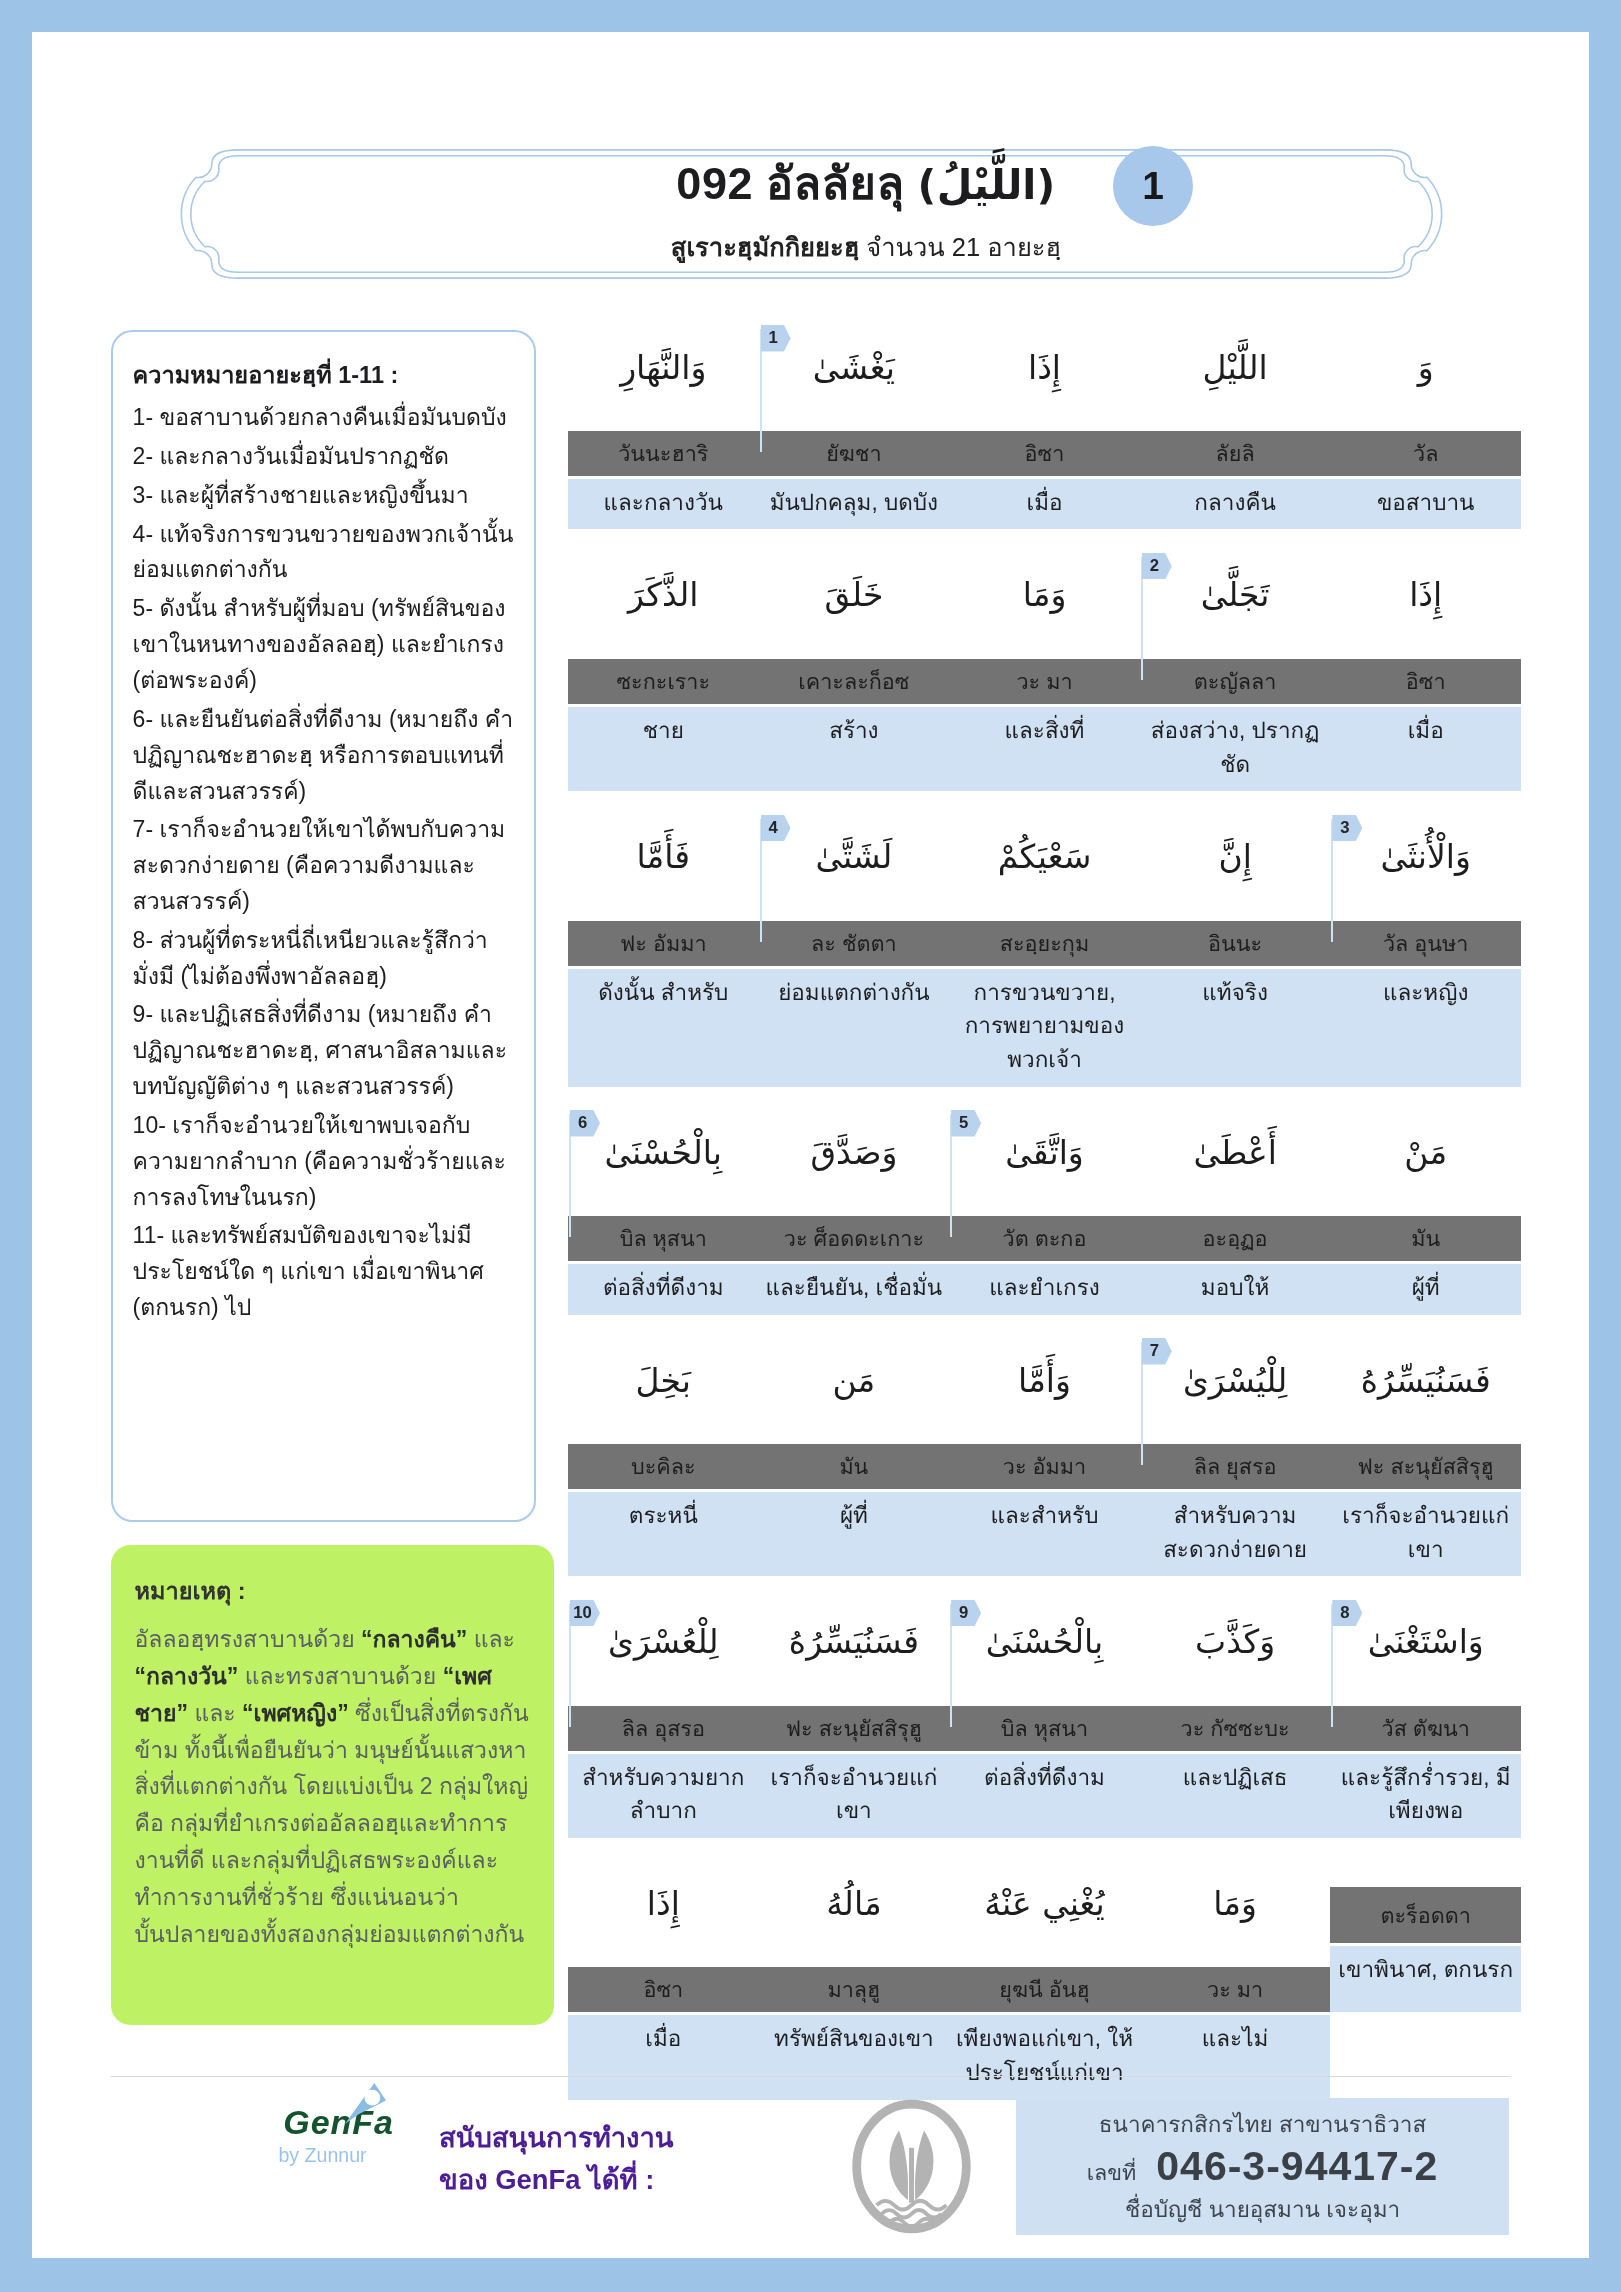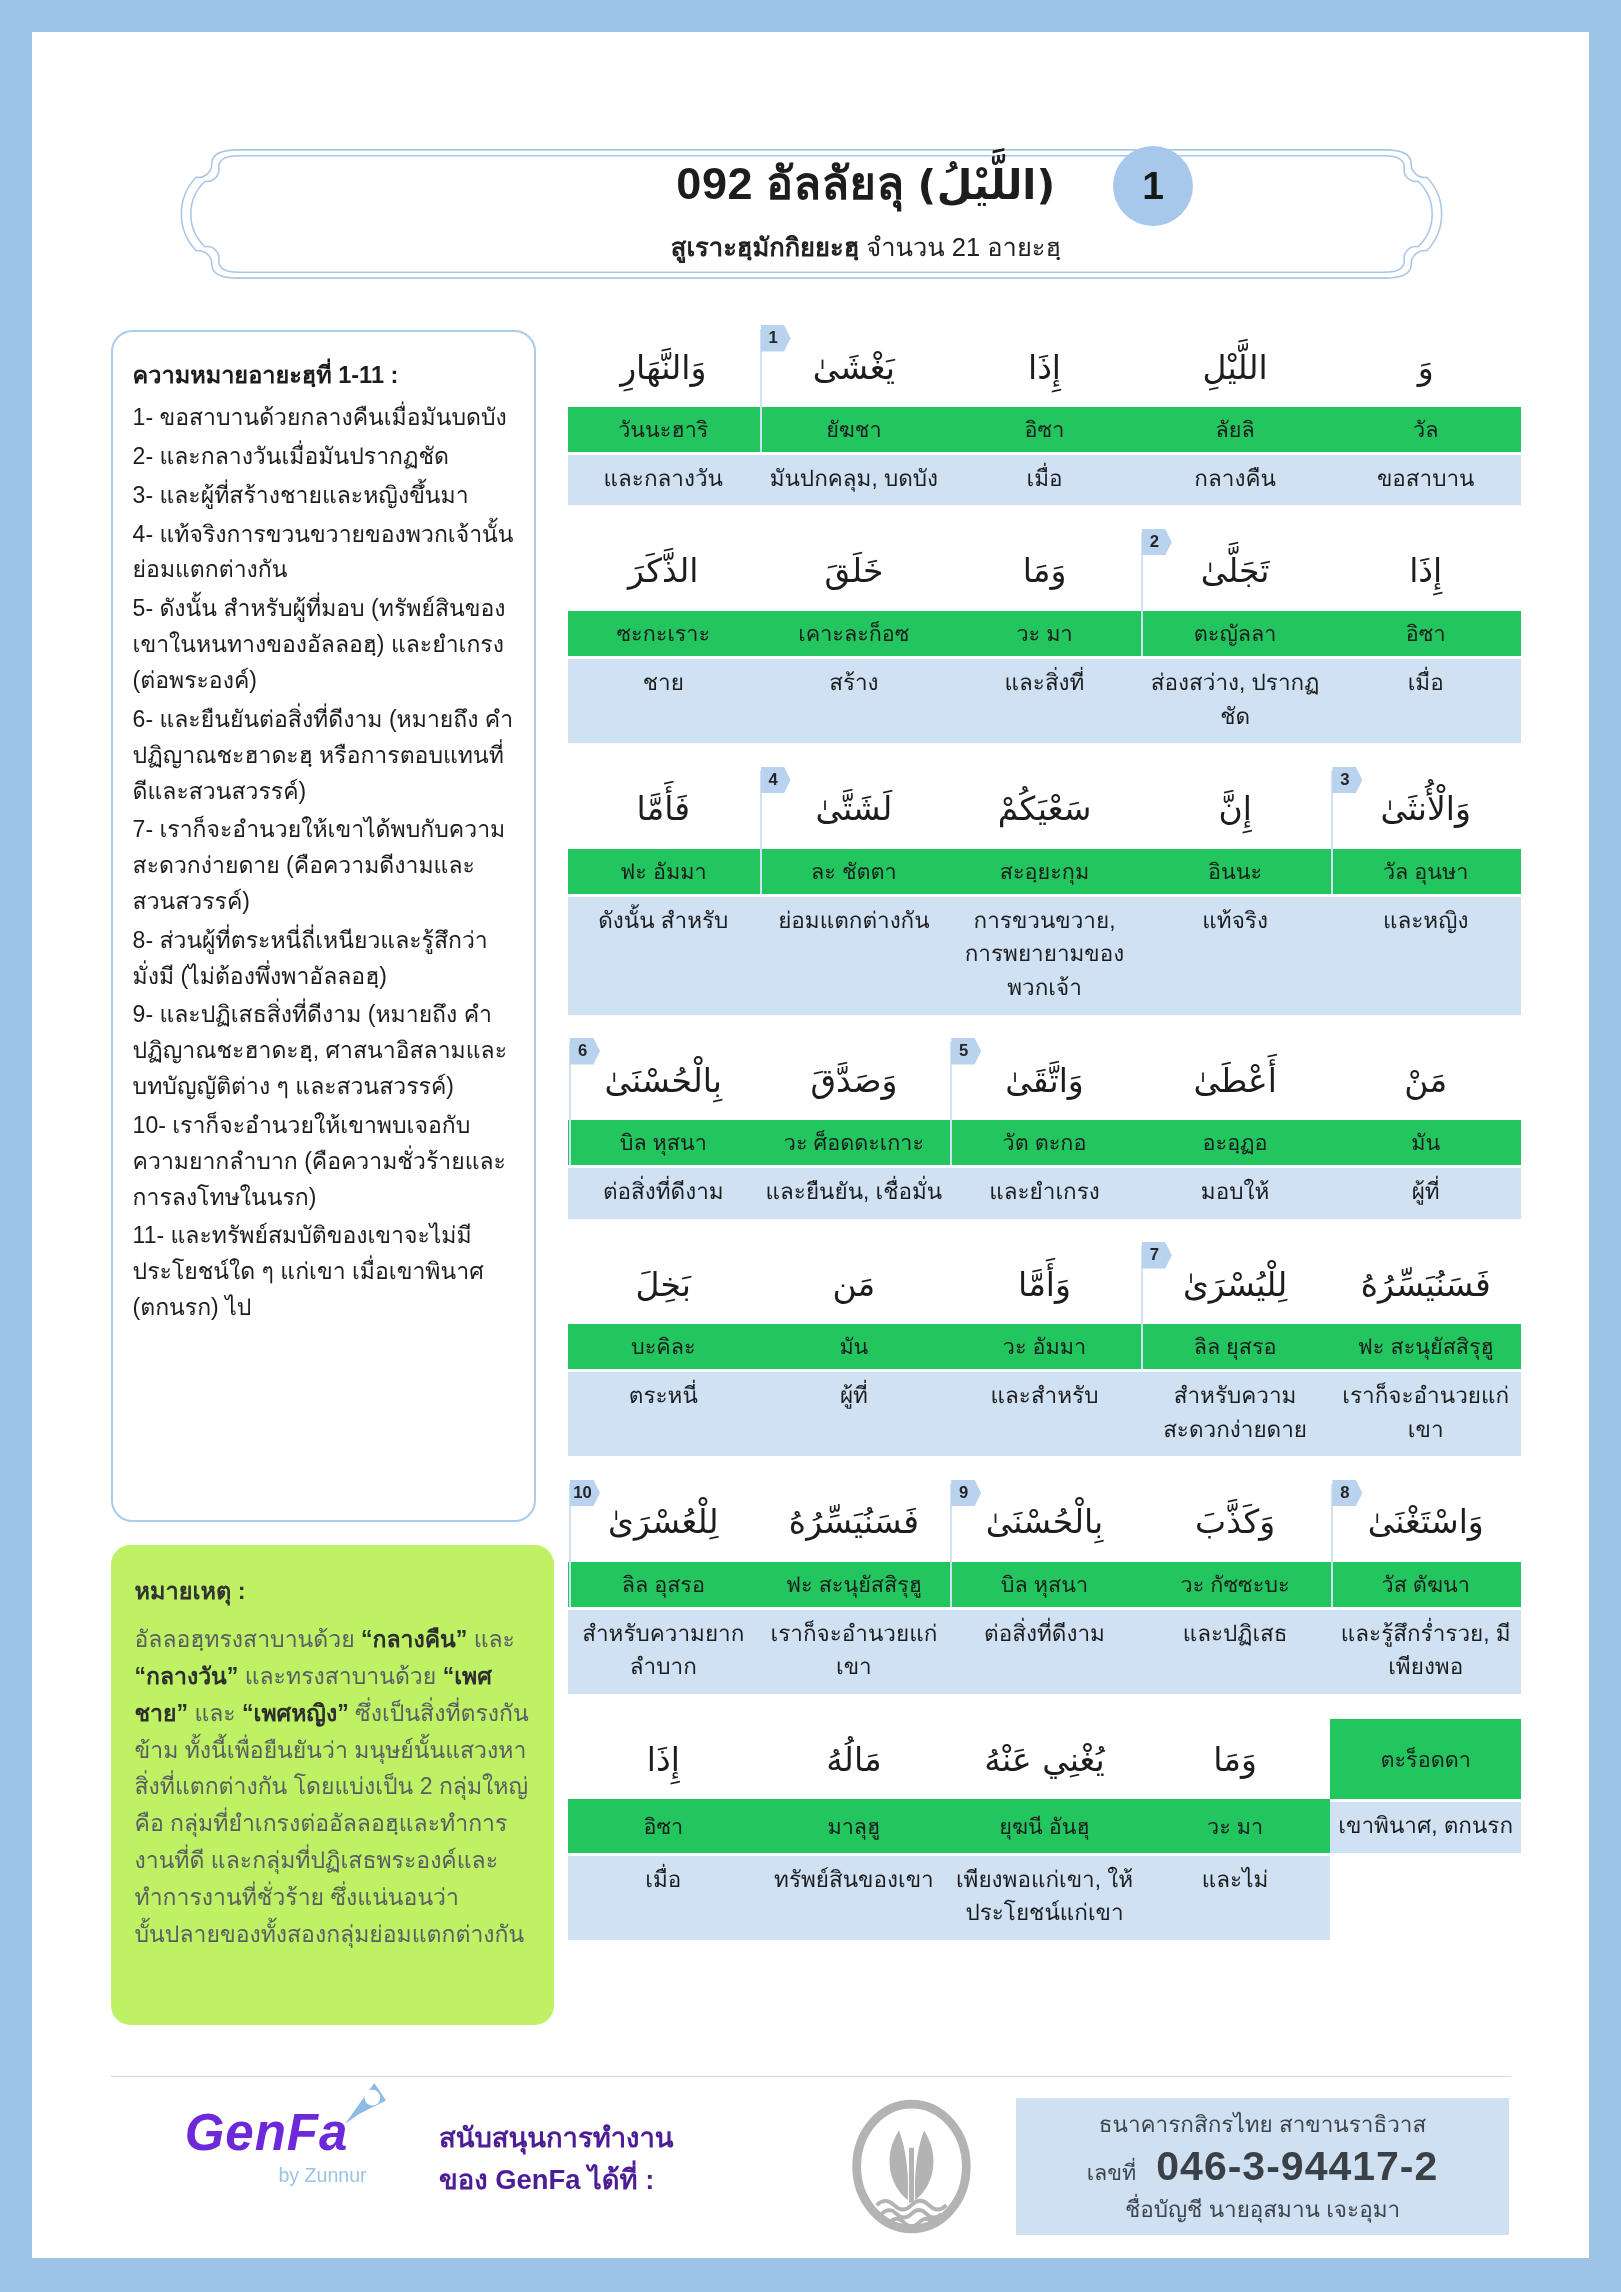--- a/index.html
+++ b/index.html
@@ -35,30 +35,30 @@
   .main{position:absolute;left:568px;top:327px;width:953px;}
   .wrow{display:grid;grid-template-columns:repeat(5,1fr);margin-bottom:25.5px;}
   .acell{position:relative;min-height:80px;display:flex;align-items:center;justify-content:center;
     font-family:"DejaVu Sans",sans-serif;font-size:33px;direction:rtl;padding:0 5.9px;}
   .acell.badged::after{content:"";position:absolute;left:1px;top:2px;width:2px;height:calc(100% + 43px);
     background:#cfe2f4;}
   .badge{position:absolute;top:-2px;left:2px;z-index:2;width:30px;height:26.5px;background:#b9d3ee;
     clip-path:polygon(0 0,78% 0,100% 50%,78% 100%,0 100%);display:flex;align-items:center;justify-content:center;
     padding-right:4.9px;box-sizing:border-box;font-family:"Liberation Sans",sans-serif;direction:ltr;
     font-size:16.7px;font-weight:bold;color:#25262a;}
-  .tcell{background:#22c55e;min-height:45px;display:flex;align-items:center;justify-content:center;
-    font-size:21.6px;text-align:center;}
+  .tcell{background:#737373;min-height:45px;display:flex;align-items:center;justify-content:center;
+    font-size:21.6px;text-align:center;margin-top:24px;}
   .mcell{background:#cfe1f3;border-top:3.9px solid #ffffff;padding:6.9px 2.9px 9.8px;font-size:22.5px;
     text-align:center;line-height:1.5;}
 
   
   .sep{position:absolute;left:111px;top:2076px;width:1400px;height:1px;background:#d8d8d8;}
   .genfa{position:absolute;left:139px;top:2103px;width:255px;}
-  .genfa-name{position:relative;font-size:51px;font-weight:bold;font-style:italic;color:#6d28d9;
-    letter-spacing:1px;text-align:center;}
+  .genfa-name{position:relative;font-size:34px;font-weight:bold;font-style:italic;color:#14532d;
+    letter-spacing:1px;text-align:right;}
   .genfa-plane{position:absolute;right:5.9px;top:-21.6px;}
   .genfa-by{font-size:19.6px;color:#9cc3e6;text-align:right;padding-right:27.4px;margin-top:2px;}
   .support{position:absolute;left:439px;top:2117px;font-size:27.4px;font-weight:bold;color:#4c1d95;line-height:1.55;}
   .banklogo{position:absolute;left:849px;top:2098px;}
   .bankbox{position:absolute;left:1016px;top:2098px;width:493px;height:137px;background:#cfe0f2;
     display:flex;flex-direction:column;align-items:center;justify-content:center;gap:1px;color:#3e444c;}
   .bank-l1{font-size:22.5px;}
   .bank-l2{font-size:21.6px;display:flex;align-items:baseline;gap:20px;}
   .bank-acct{font-size:41px;font-weight:bold;color:#3a4046;letter-spacing:1px;}
   .bank-l3{font-size:22.5px;}

